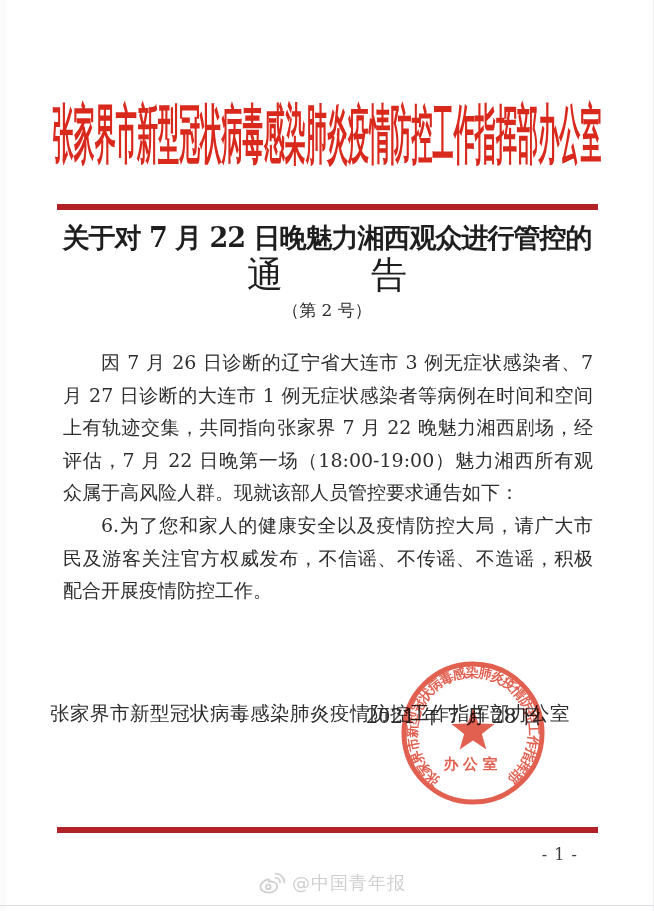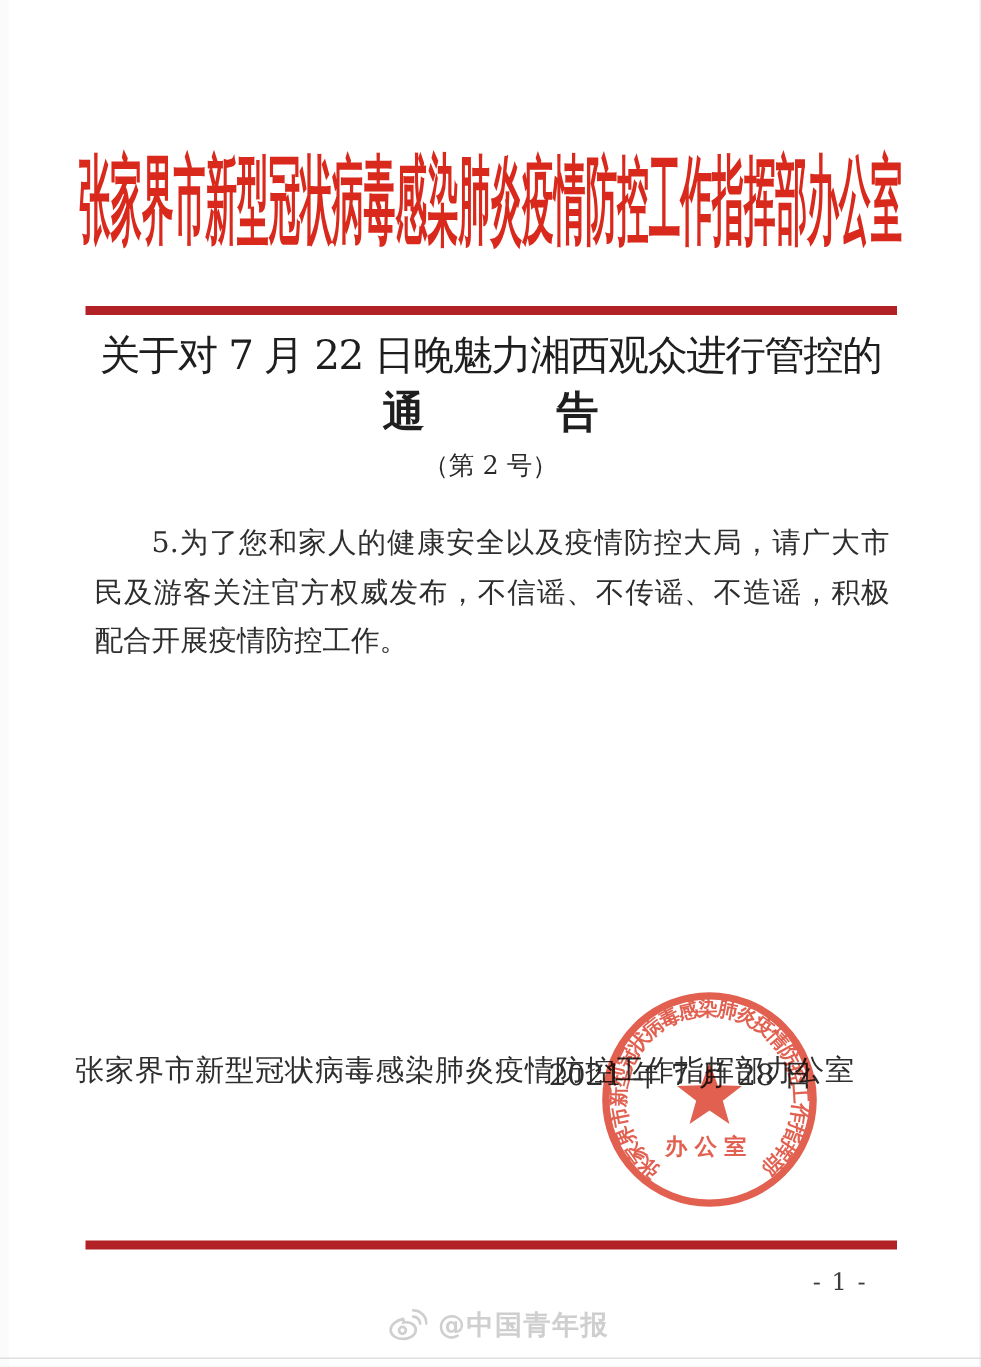--- a/index.html
+++ b/index.html
@@ -33,22 +33,22 @@
     background: var(--rule-red, #b82b26);
   }
   .rule-top { top: 204px; }
   .rule-bottom { top: 827px; }
 
   
   .doc-title {
     position: absolute; top: 220px; left: 0; width: 100%;
     text-align: center; color: #1e1e1e;
   }
-  .title-line1 { font-size: 27px; font-weight: normal; letter-spacing: -1px; line-height: 36px; }
-  .title-line2 { font-size: 28px; font-weight: bold; line-height: 37px; }
+  .title-line1 { font-size: 27px; font-weight: bold; letter-spacing: -1px; line-height: 36px; }
+  .title-line2 { font-size: 36px; font-weight: normal; line-height: 37px; }
   .title-line2 .tong { margin-right: 88px; }
   .doc-number { font-size: 17px; margin-top: 6px; color: #2a2a2a; }
 
   
   .body {
     position: absolute; top: 346px; left: 63px; width: 530px;
     font-size: 19px; line-height: 32.6px; color: #2e2e2e;
     text-align: justify;
   }
   .body p { margin: 0; text-indent: 2em; }
@@ -73,21 +73,20 @@
   .page-number {
     position: absolute; top: 845px; right: 76px;
     font-size: 16px; color: #3c3c3c; letter-spacing: 1px;
   }
   .watermark {
     position: absolute; top: 871px; left: 258px;
     display: flex; align-items: flex-start; gap: 7px;
     color: var(--wm-gray, #cfcfcf);
     font-size: 18px; letter-spacing: 1px;
     font-family: "DejaVu Sans", "Liberation Sans", sans-serif;
-    font-weight: bold;
   }
   .watermark svg { display: block; }
 </style>
 </head>
 <body>
 
 <div class="page">
 
   <div class="red-header">张家界市新型冠状病毒感染肺炎疫情防控工作指挥部办公室</div>
 
@@ -95,21 +94,22 @@
 
   <div class="doc-title">
     <div class="title-line1">关于对 7 月 22 日晚魅力湘西观众进行管控的</div>
     <div class="title-line2">
       <span class="tong">通</span><span class="gao">告</span>
     </div>
     <div class="doc-number">（第 2 号）</div>
   </div>
 
   <div class="body">
-    <p>5.为了您和家人的健康安全以及疫情防控大局，请广大市民及游客关注官方权威发布，不信谣、不传谣、不造谣，积极配合开展疫情防控工作。</p>
+    <p>因 7 月 26 日诊断的辽宁省大连市 3 例无症状感染者、7 月 27 日诊断的大连市 1 例无症状感染者等病例在时间和空间上有轨迹交集，共同指向张家界 7 月 22 晚魅力湘西剧场，经评估，7 月 22 日晚第一场（18:00-19:00）魅力湘西所有观众属于高风险人群。现就该部人员管控要求通告如下：</p>
+    <p>6.为了您和家人的健康安全以及疫情防控大局，请广大市民及游客关注官方权威发布，不信谣、不传谣、不造谣，积极配合开展疫情防控工作。</p>
   </div>
 
   <div class="sig-office">张家界市新型冠状病毒感染肺炎疫情防控工作指挥部办公室</div>
   <div class="sig-date">2021 年 7 月 28 日</div>
 
   <div class="seal">
     <svg width="148" height="148" viewBox="0 0 150 150">
       <defs>
         <path id="sealArc" d="M 42.3 121.7 A 57 57 0 1 1 107.7 121.7" fill="none"></path>
       </defs>

